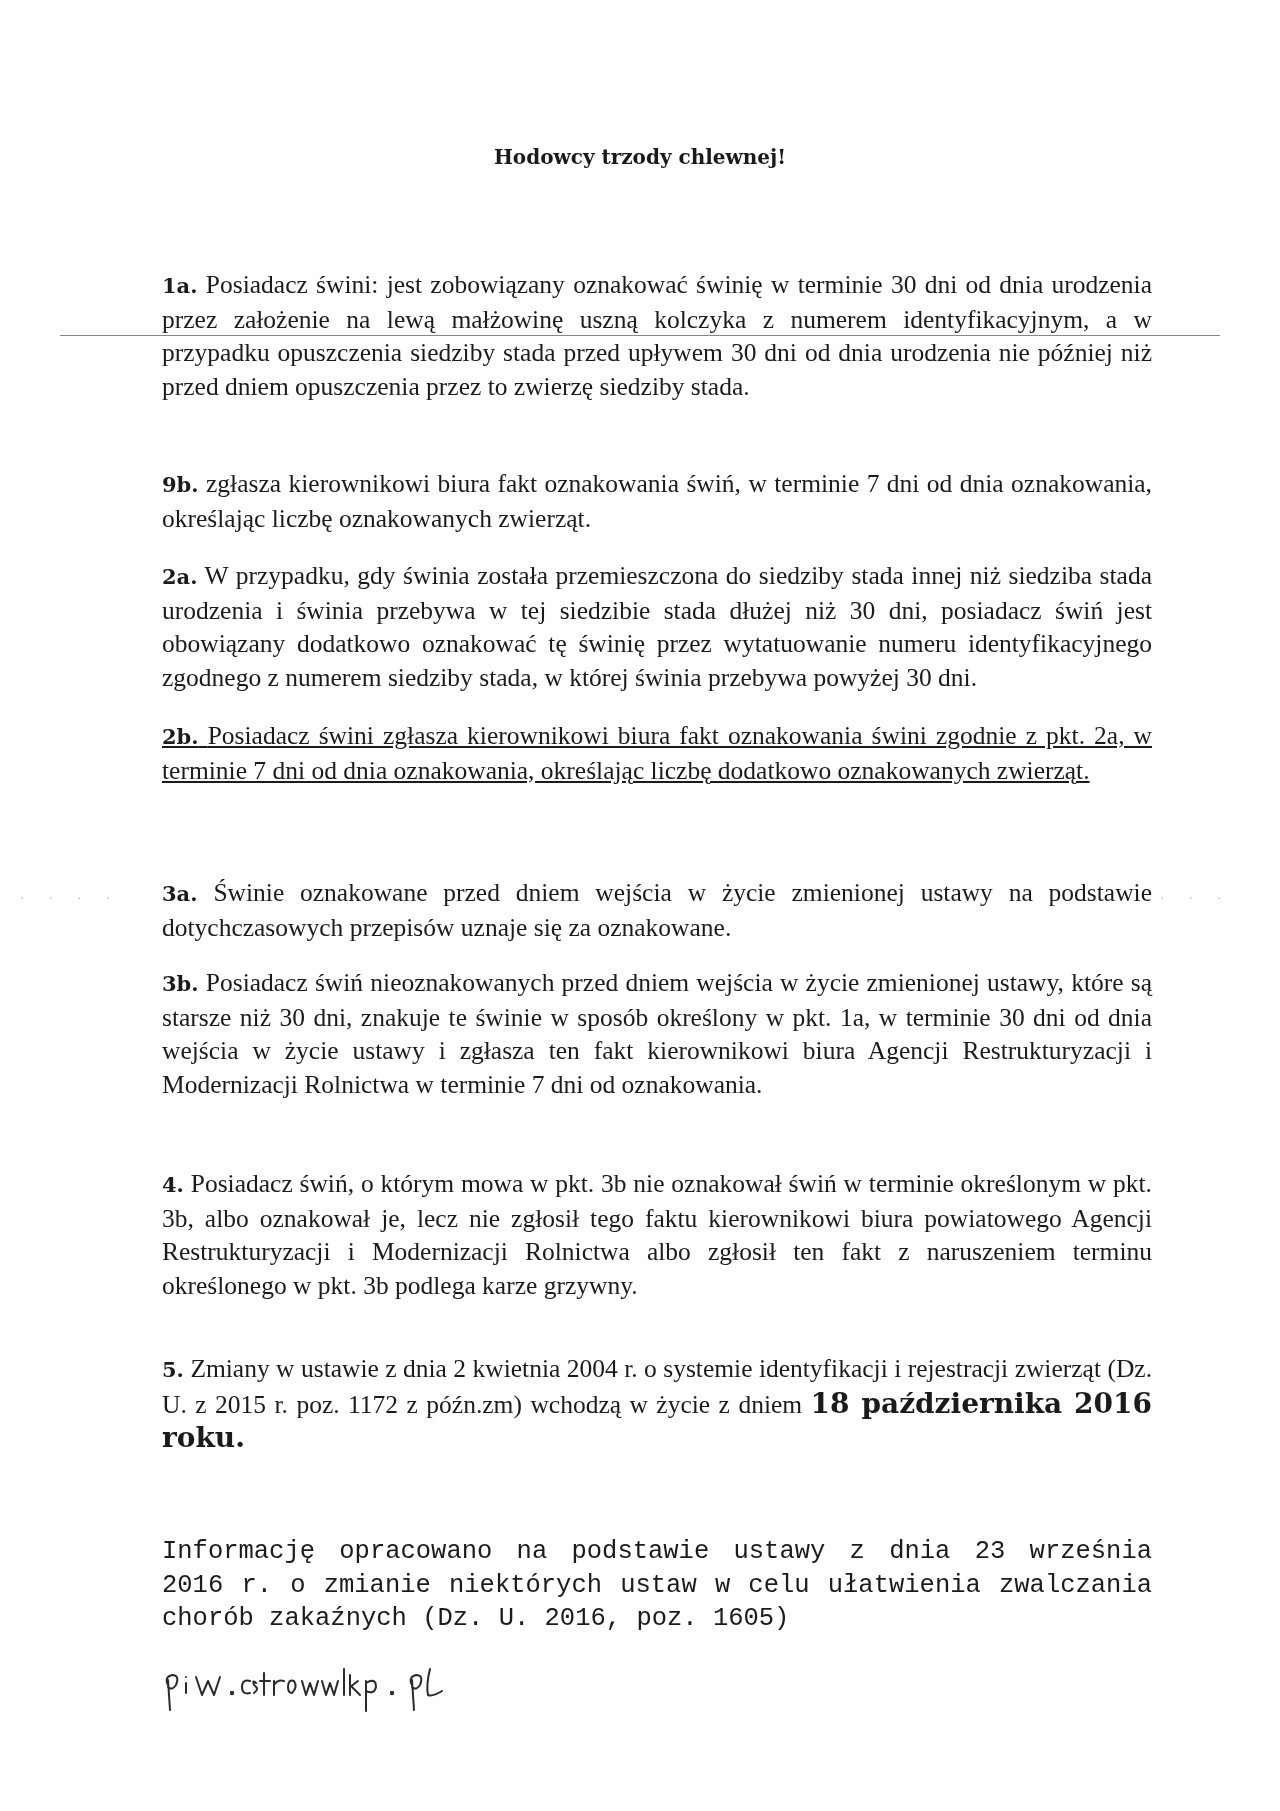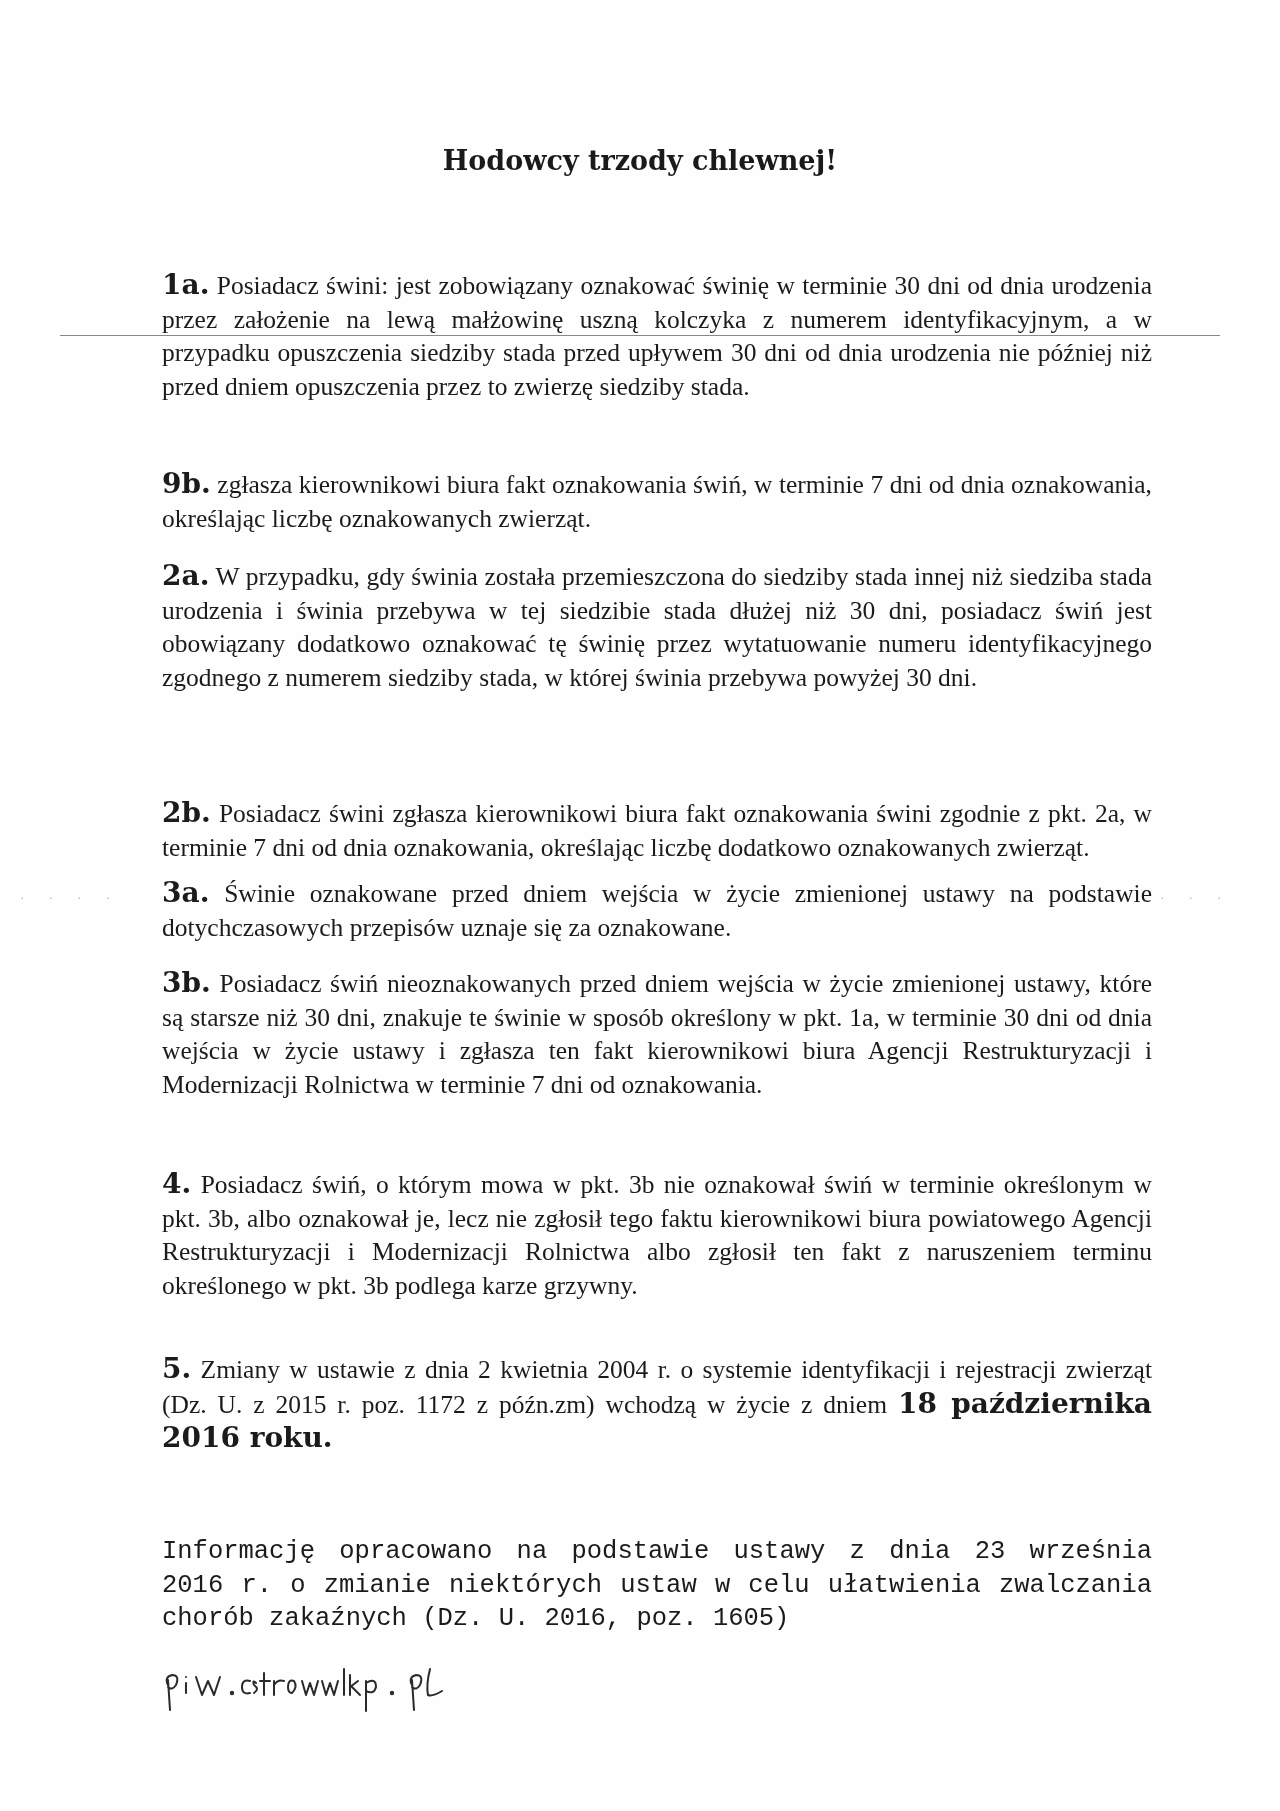--- a/index.html
+++ b/index.html
@@ -1,32 +1,32 @@
 <!DOCTYPE html>
 <html><head>
 <meta charset="utf-8">
 <style>
   html, body { margin: 0; padding: 0; background: #ffffff; }
   body { width: 1280px; height: 1811px; position: relative; overflow: hidden; }
   .page { position: absolute; left: 0; top: 0; width: 1280px; height: 1811px; background: #fefefe; }
   .title {
     position: absolute; left: 0; width: 1280px; top: 145px; text-align: center;
-    font-family: "DejaVu Serif", serif; font-weight: bold; font-size: 27px; color: #1a1a1a;
+    font-family: "DejaVu Serif", serif; font-weight: bold; font-size: 20px; color: #1a1a1a;
   }
   .para {
     position: absolute; left: 162px; width: 990px;
     font-family: "Liberation Serif", serif; font-size: 25.5px; line-height: 33.5px;
     color: #1b1b1b; text-align: justify;
   }
-  .para .num { font-family: "DejaVu Serif", serif; font-weight: bold; font-size: 28px; }
+  .para .num { font-family: "DejaVu Serif", serif; font-weight: bold; font-size: 21px; }
   .para b { font-family: "DejaVu Serif", serif; font-size: 28px; }
   .p1a { top: 268px; }
   .p1b { top: 467px; }
   .p2a { top: 559px; }
-  .p2b { top: 796px; }
+  .p2b { top: 719px; text-decoration: underline; }
   .p3a { top: 876px; }
   .p3b { top: 966px; }
   .p4 { top: 1167px; }
   .p5 { top: 1352px; }
   .pinfo { top: 1535px; font-family: Liberation Mono, monospace; }
   .scanline { position: absolute; left: 60px; width: 1160px; top: 335px; height: 1px; background: #555; opacity: 0.7; }
   .handwriting { position: absolute; left: 160px; top: 1655px; }
   .dots { position: absolute; top: 889px; font-family: "Liberation Sans", sans-serif; color: #bbb; font-size: 14px; letter-spacing: 10px; }
 </style>
 </head>

